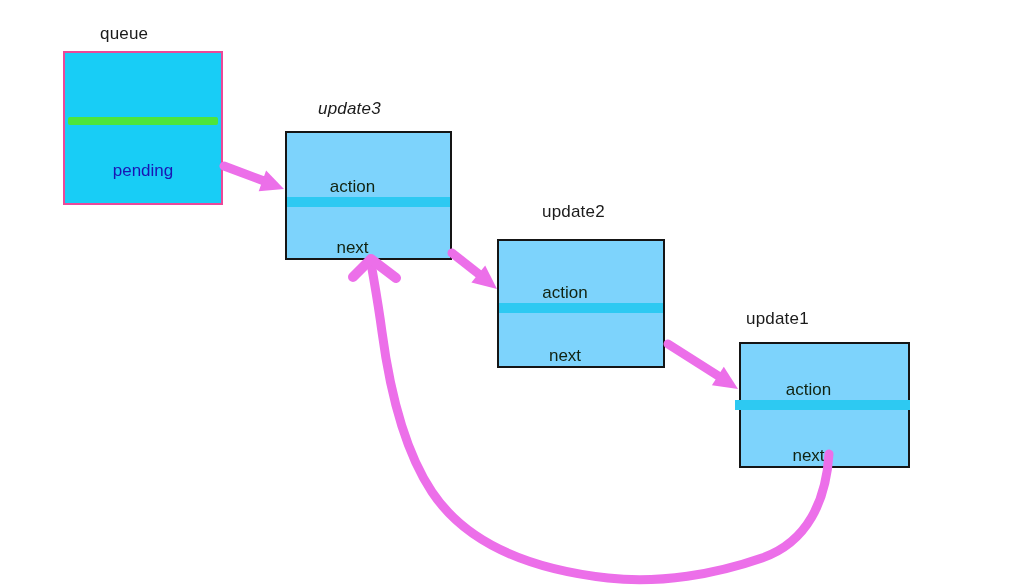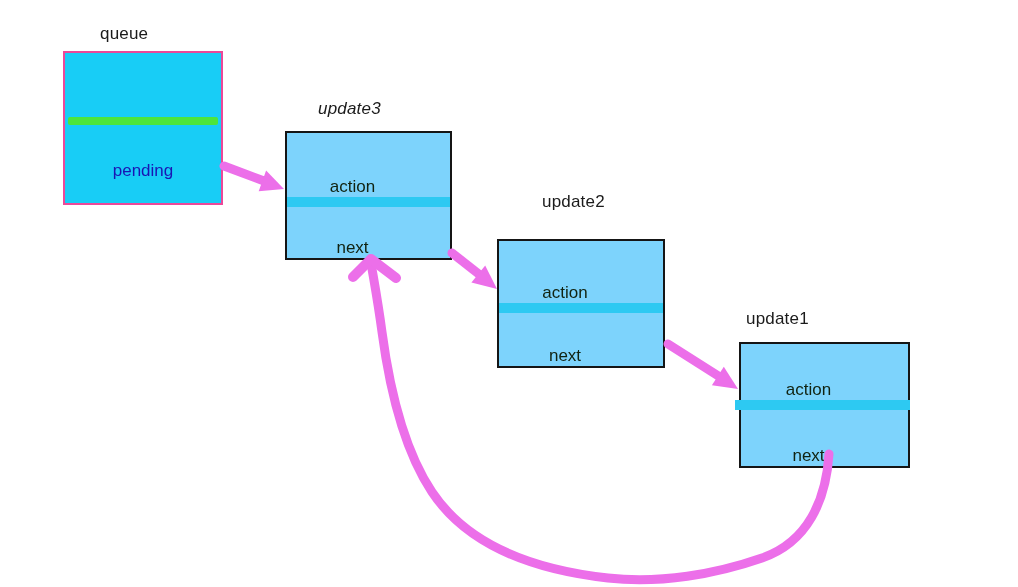--- a/index.html
+++ b/index.html
@@ -107,21 +107,21 @@
   <div class="update-box u3">
     <div class="cell action-cell">
       <span>action</span>
     </div>
     <div class="divider-bar"></div>
     <div class="cell next-cell">
       <span>next</span>
     </div>
   </div>
 
-  <div class="node-label" style="left:542px; top:192px;">update2</div>
+  <div class="node-label" style="left:542px; top:202px;">update2</div>
   <div class="update-box u2">
     <div class="cell action-cell">
       <span>action</span>
     </div>
     <div class="divider-bar"></div>
     <div class="cell next-cell">
       <span>next</span>
     </div>
   </div>
 

